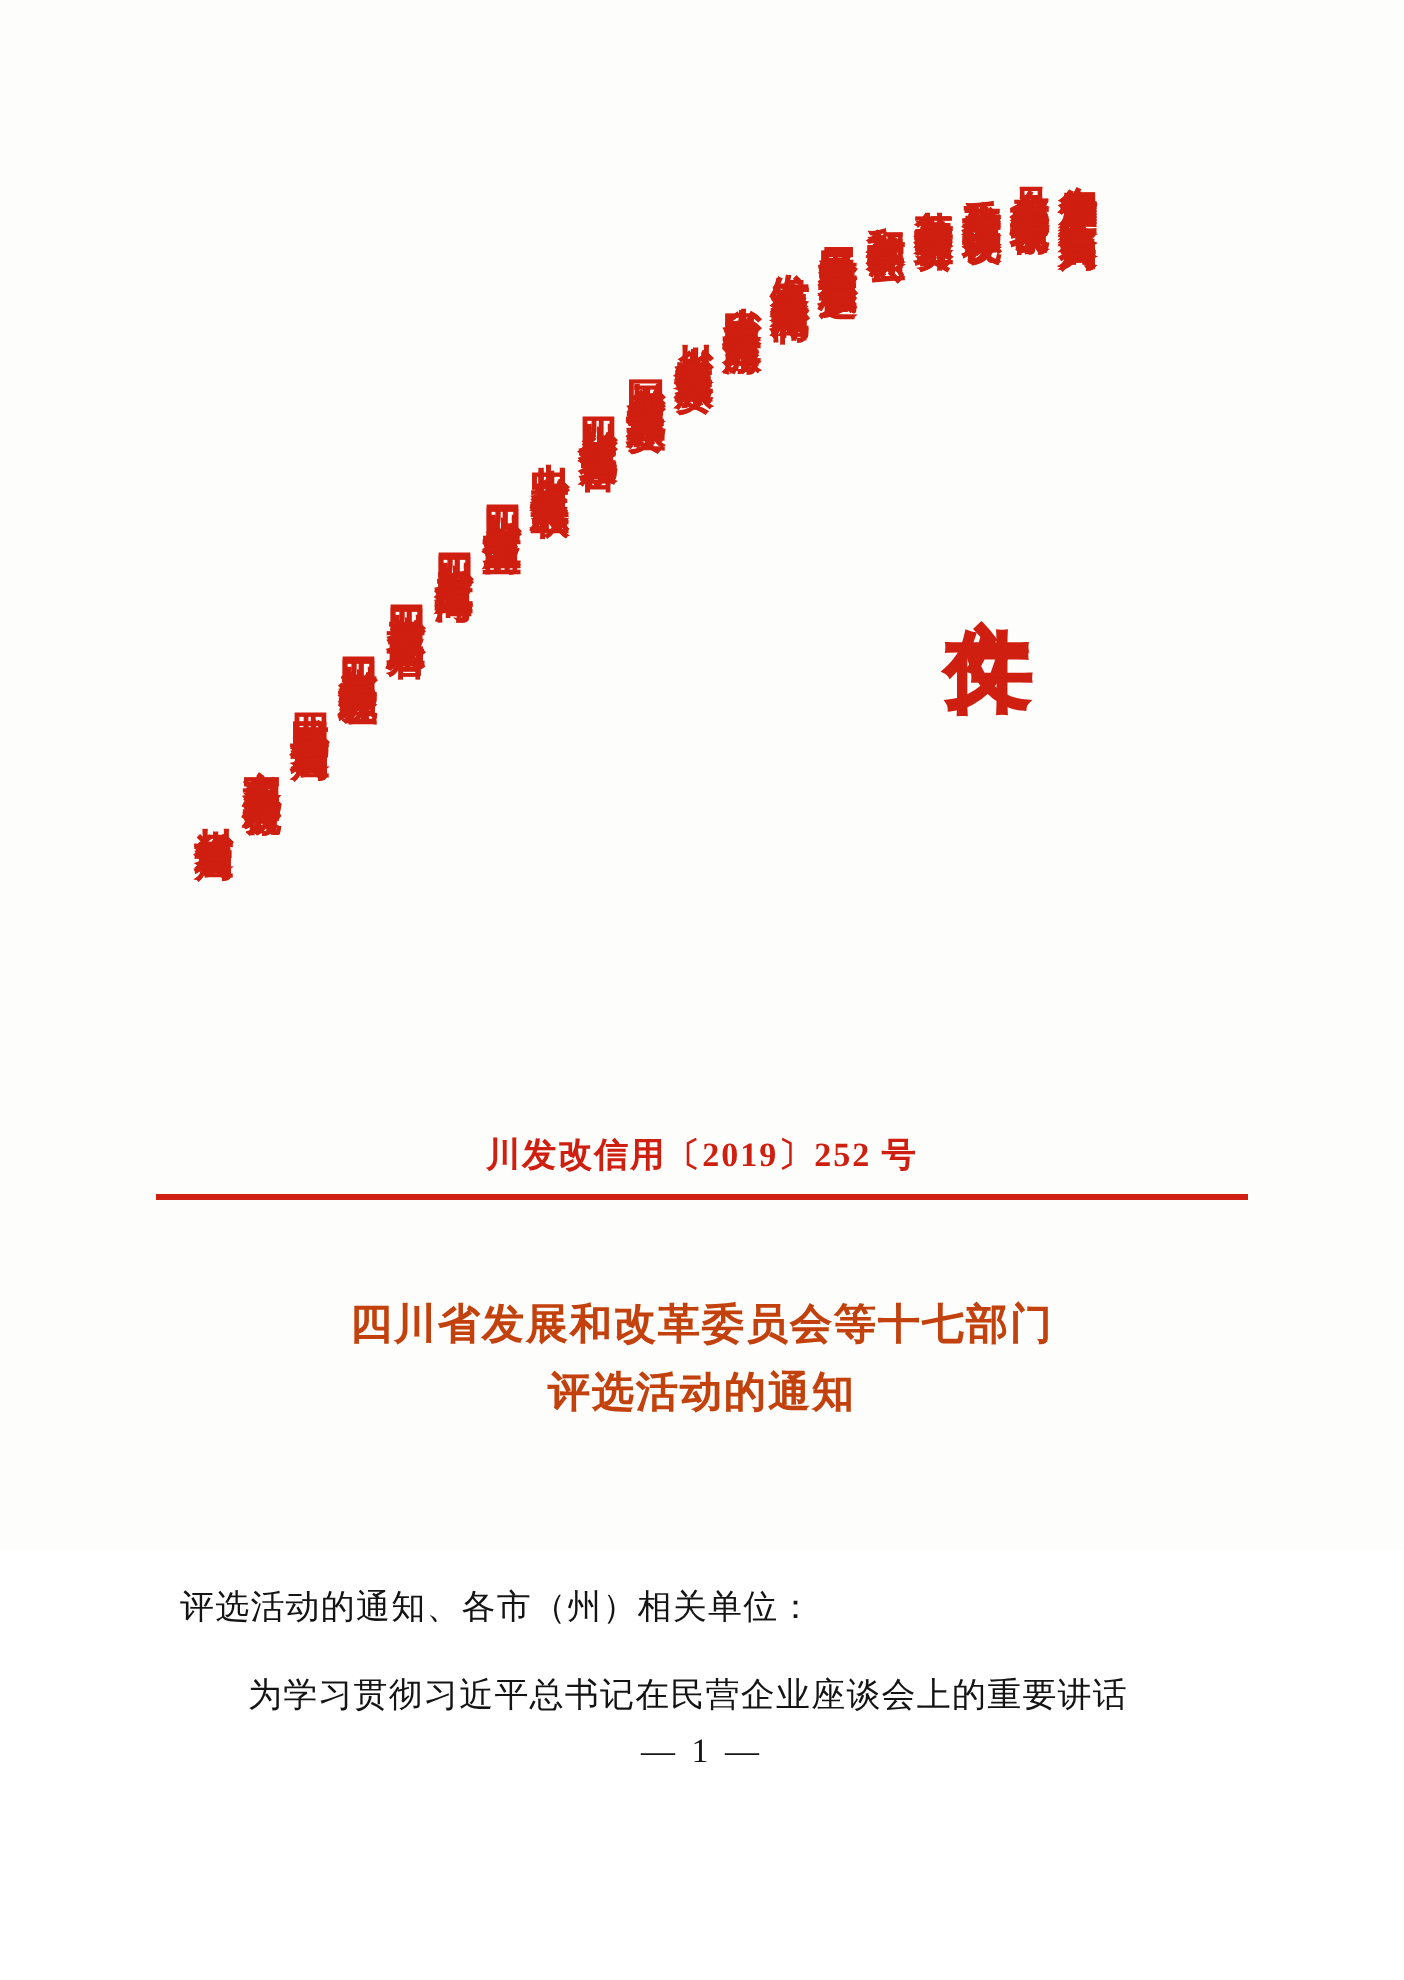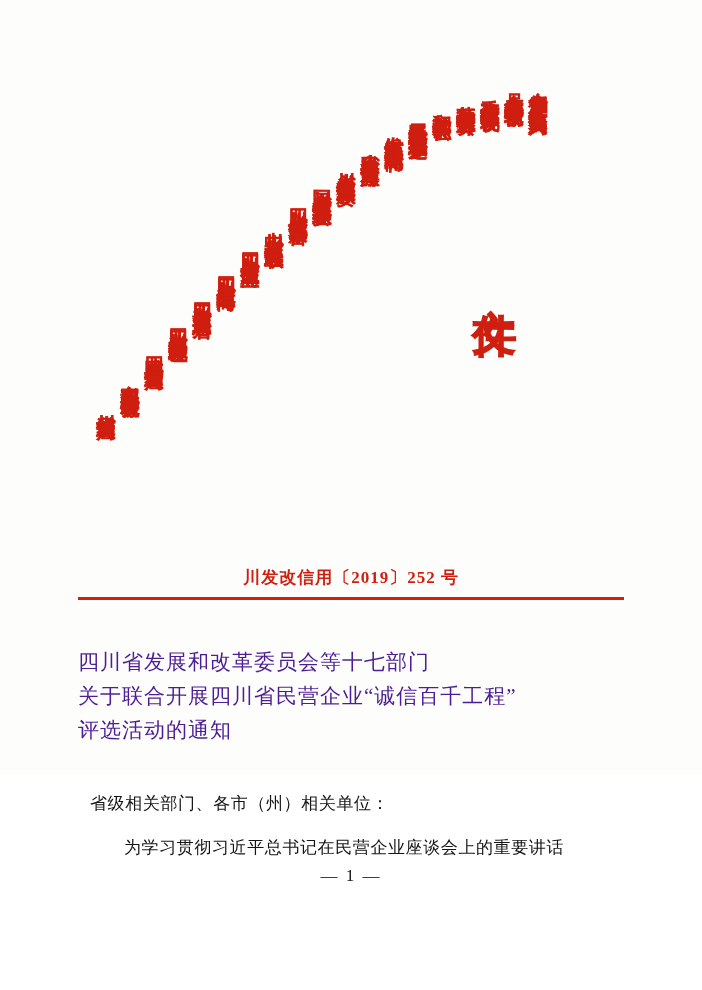--- a/index.html
+++ b/index.html
@@ -115,22 +115,23 @@
     height: 3px;
     background: #cf1f10;
   }
 
   
   .title {
     position: absolute;
     left: 78px;
     top: 645px;
     width: 546px;
-    color: #4c1d95;
-    font-weight: 400;
+    text-align: center;
+    color: #c2410c;
+    font-weight: 700;
     font-size: 21px;
     line-height: 1.62;
     letter-spacing: 1px;
     font-family: "Liberation Serif", "DejaVu Serif", serif;
   }
   .title-line { display: block; }
 
   
   .body-text {
     position: absolute;
@@ -190,24 +191,23 @@
 
     <div class="wenjian">文件</div>
   </div>
 
   <div class="docnum">川发改信用〔2019〕252 号</div>
 
   <div class="redrule"></div>
 
   <div class="title">
     <span class="title-line">四川省发展和改革委员会等十七部门</span>
-    <span class="title-line">关于联合开展四川省民营企业“诚信百千工程”</span>
     <span class="title-line">评选活动的通知</span>
   </div>
 
   <div class="body-text">
-    <span class="salutation">省级相关部门、各市（州）相关单位：</span>
+    <span class="salutation">评选活动的通知、各市（州）相关单位：</span>
     <span class="para">为学习贯彻习近平总书记在民营企业座谈会上的重要讲话</span>
   </div>
 
   <div class="pagenum">— 1 —</div>
 
 </div>
 
 </body></html>

